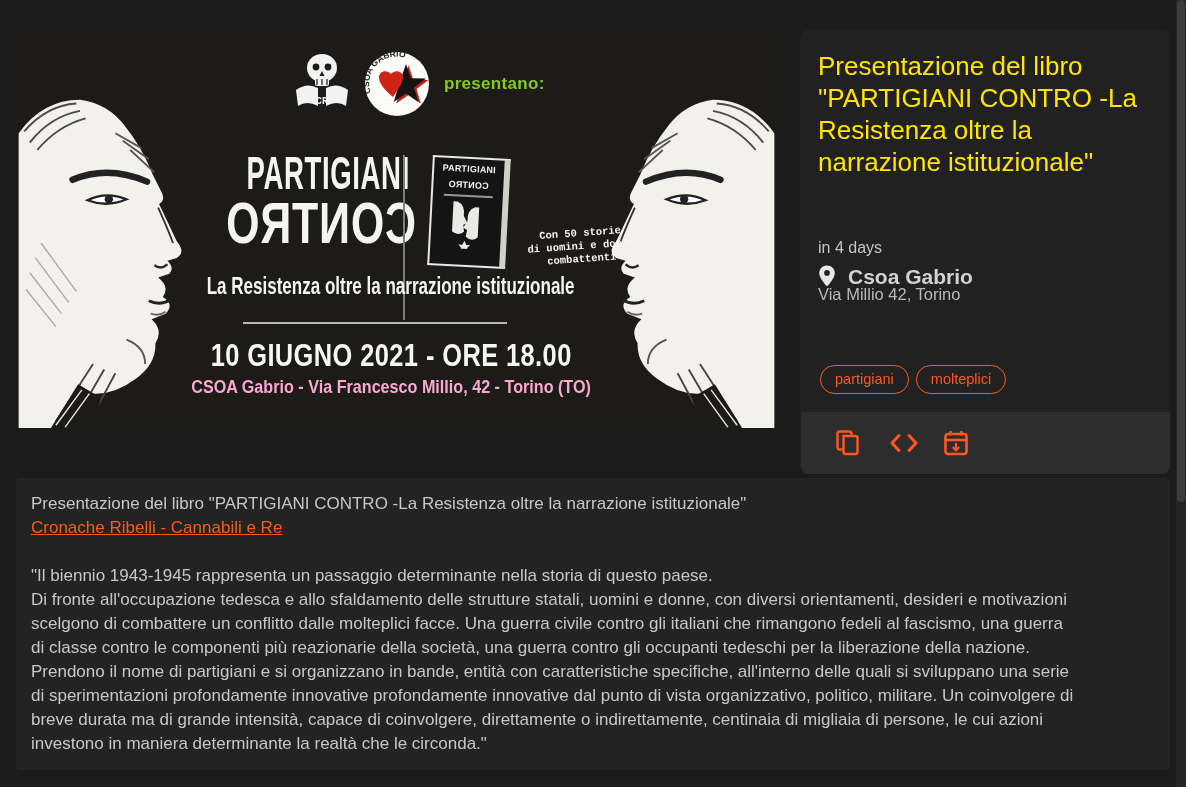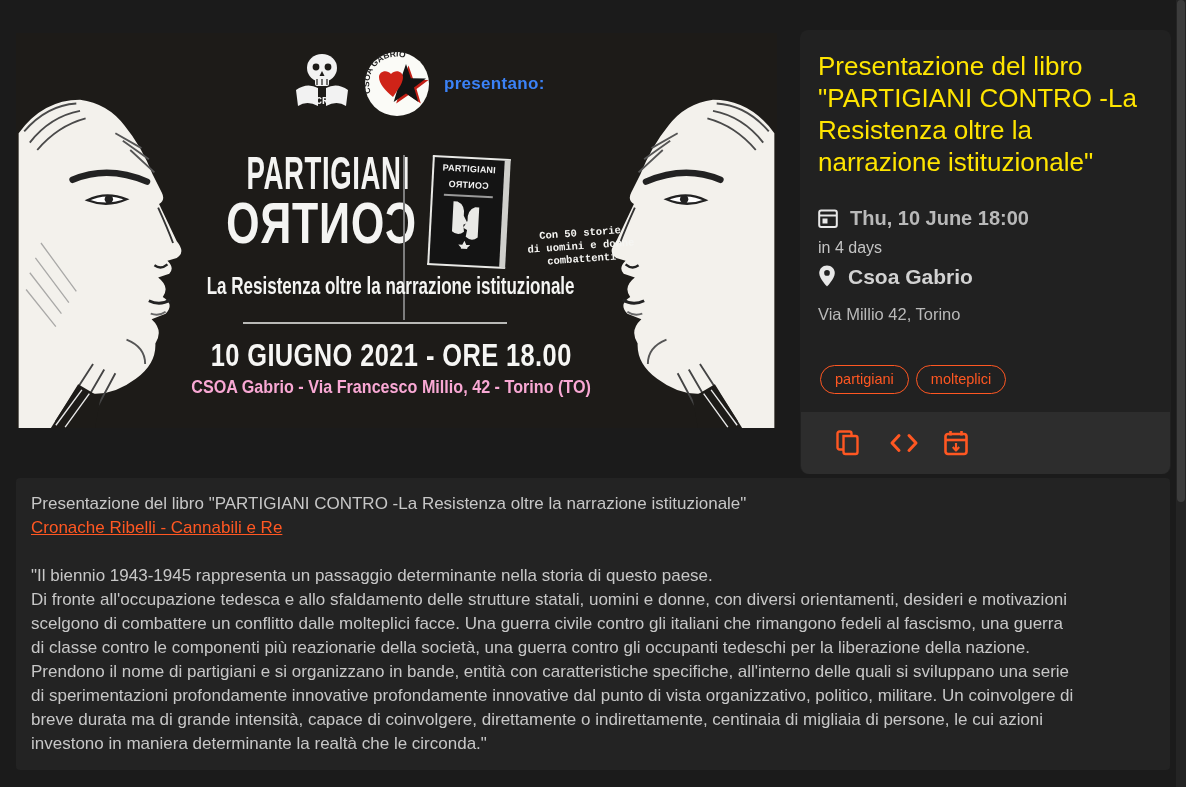--- a/index.html
+++ b/index.html
@@ -11,21 +11,21 @@
   }
   
   .poster{
     position:absolute;left:16px;top:33px;width:761px;height:395px;
     background:#1d1b18;overflow:hidden;cursor:pointer;
   }
   .face{position:absolute;top:24px;width:190px;height:372px;}
   .face-left{left:-4px;}
   .face-right{right:-4px;transform:scaleX(-1);}
   .poster-header{position:absolute;left:278px;top:18px;display:flex;align-items:center;gap:14px;}
-  .presentano{color:#3b82f6;font-weight:bold;font-size:17px;letter-spacing:.3px;}
+  .presentano{color:#84cc16;font-weight:bold;font-size:17px;letter-spacing:.3px;}
   .big-title{position:absolute;left:176px;top:118px;width:194px;text-align:center;color:#f4f4f2;}
   .big-line1{display:inline-block;font-weight:bold;font-size:46px;line-height:44px;transform:scaleX(0.60);transform-origin:center;white-space:nowrap;letter-spacing:1px;}
   .big-line2{display:inline-block;font-weight:bold;font-size:58px;line-height:56px;transform:scaleX(-0.74);transform-origin:center;white-space:nowrap;letter-spacing:1px;}
   .vert-divider{position:absolute;left:387px;top:122px;width:2px;height:165px;background:#7d7d7d;}
   .book{
     position:absolute;left:414px;top:124px;width:78px;height:110px;
     transform:rotate(3deg);background:#141414;border:2px solid #e9e9e6;
     border-right:6px solid #cfcfcb;box-sizing:border-box;text-align:center;color:#f2f2f2;
   }
   .book-t1{font-size:9px;font-weight:bold;margin-top:5px;letter-spacing:.2px;}
@@ -44,21 +44,21 @@
   .poster-venue{position:absolute;left:95px;top:343px;width:560px;text-align:center;color:#f9a8d4;}
   .poster-venue span{display:inline-block;font-weight:bold;font-size:19px;white-space:nowrap;transform:scaleX(0.85);transform-origin:center;}
   
   .panel{position:absolute;left:800px;top:30px;width:371px;height:444px;background:#212121;border-radius:8px;}
   .event-title{position:absolute;left:18px;top:20px;width:336px;color:#ffe500;font-size:26px;line-height:32px;font-weight:normal;margin:0;}
   .dt-row{position:absolute;left:16px;top:176px;display:flex;align-items:center;gap:10px;}
   .dt-text{color:#b9b9b9;font-weight:bold;font-size:20px;}
   .rel-time{position:absolute;left:18px;top:209px;color:#c4c4c4;font-size:16px;}
   .place-row{position:absolute;left:16px;top:233px;display:flex;align-items:center;gap:10px;}
   .place-name{color:#d2d2d2;font-weight:bold;font-size:21px;}
-  .place-addr{position:absolute;left:18px;top:275px;color:#b9b9b9;font-size:16.5px;}
+  .place-addr{position:absolute;left:18px;top:255px;color:#b9b9b9;font-size:16.5px;}
   .tags{position:absolute;left:20px;top:335px;display:flex;gap:7px;}
   .tag{
     border:1.5px solid #ff5722;color:#ff5722;border-radius:16px;
     font-size:14.5px;padding:5px 14px 6px 14px;background:transparent;cursor:pointer;
     font-family:"Liberation Sans", sans-serif;
   }
   .actionbar{
     position:absolute;left:1px;bottom:0;width:369px;height:62px;background:#2d2d2d;
     border-radius:0 0 8px 8px;display:flex;align-items:center;gap:26px;
     padding-left:34px;box-sizing:border-box;
@@ -168,28 +168,20 @@
 
   <div class="poster-subtitle"><span>La Resistenza oltre la narrazione istituzionale</span></div>
   <div class="horiz-divider"></div>
   <div class="poster-date"><span>10 GIUGNO 2021 - ORE 18.00</span></div>
   <div class="poster-venue"><span>CSOA Gabrio - Via Francesco Millio, 42 - Torino (TO)</span></div>
 </div>
 
 <div class="panel">
   <h1 class="event-title">Presentazione del libro "PARTIGIANI CONTRO -La Resistenza oltre la narrazione istituzionale"</h1>
 
-  <div class="dt-row">
-    <svg width="24" height="24" viewBox="0 0 24 24">
-      <rect x="3.2" y="4.5" width="17.6" height="16.5" rx="2" fill="none" stroke="#e8e8e8" stroke-width="2"></rect>
-      <line x1="3.2" y1="9.5" x2="20.8" y2="9.5" stroke="#e8e8e8" stroke-width="2"></line>
-      <rect x="6.5" y="12.5" width="5" height="5" fill="#e8e8e8"></rect>
-    </svg>
-    <span class="dt-text">Thu, 10 June 18:00</span>
-  </div>
 
   <div class="rel-time">in 4 days</div>
 
   <div class="place-row">
     <svg width="22" height="27" viewBox="0 0 24 27">
       <path d="M12,1.5 C7.2,1.5 3.5,5.2 3.5,9.8 c0,6 8.5,14.7 8.5,14.7 s8.5,-8.7 8.5,-14.7 C20.5,5.2 16.8,1.5 12,1.5 Z" fill="#e8e8e8"></path>
       <circle cx="12" cy="9.6" r="3.1" fill="#212121"></circle>
     </svg>
     <span class="place-name">Csoa Gabrio</span>
   </div>

